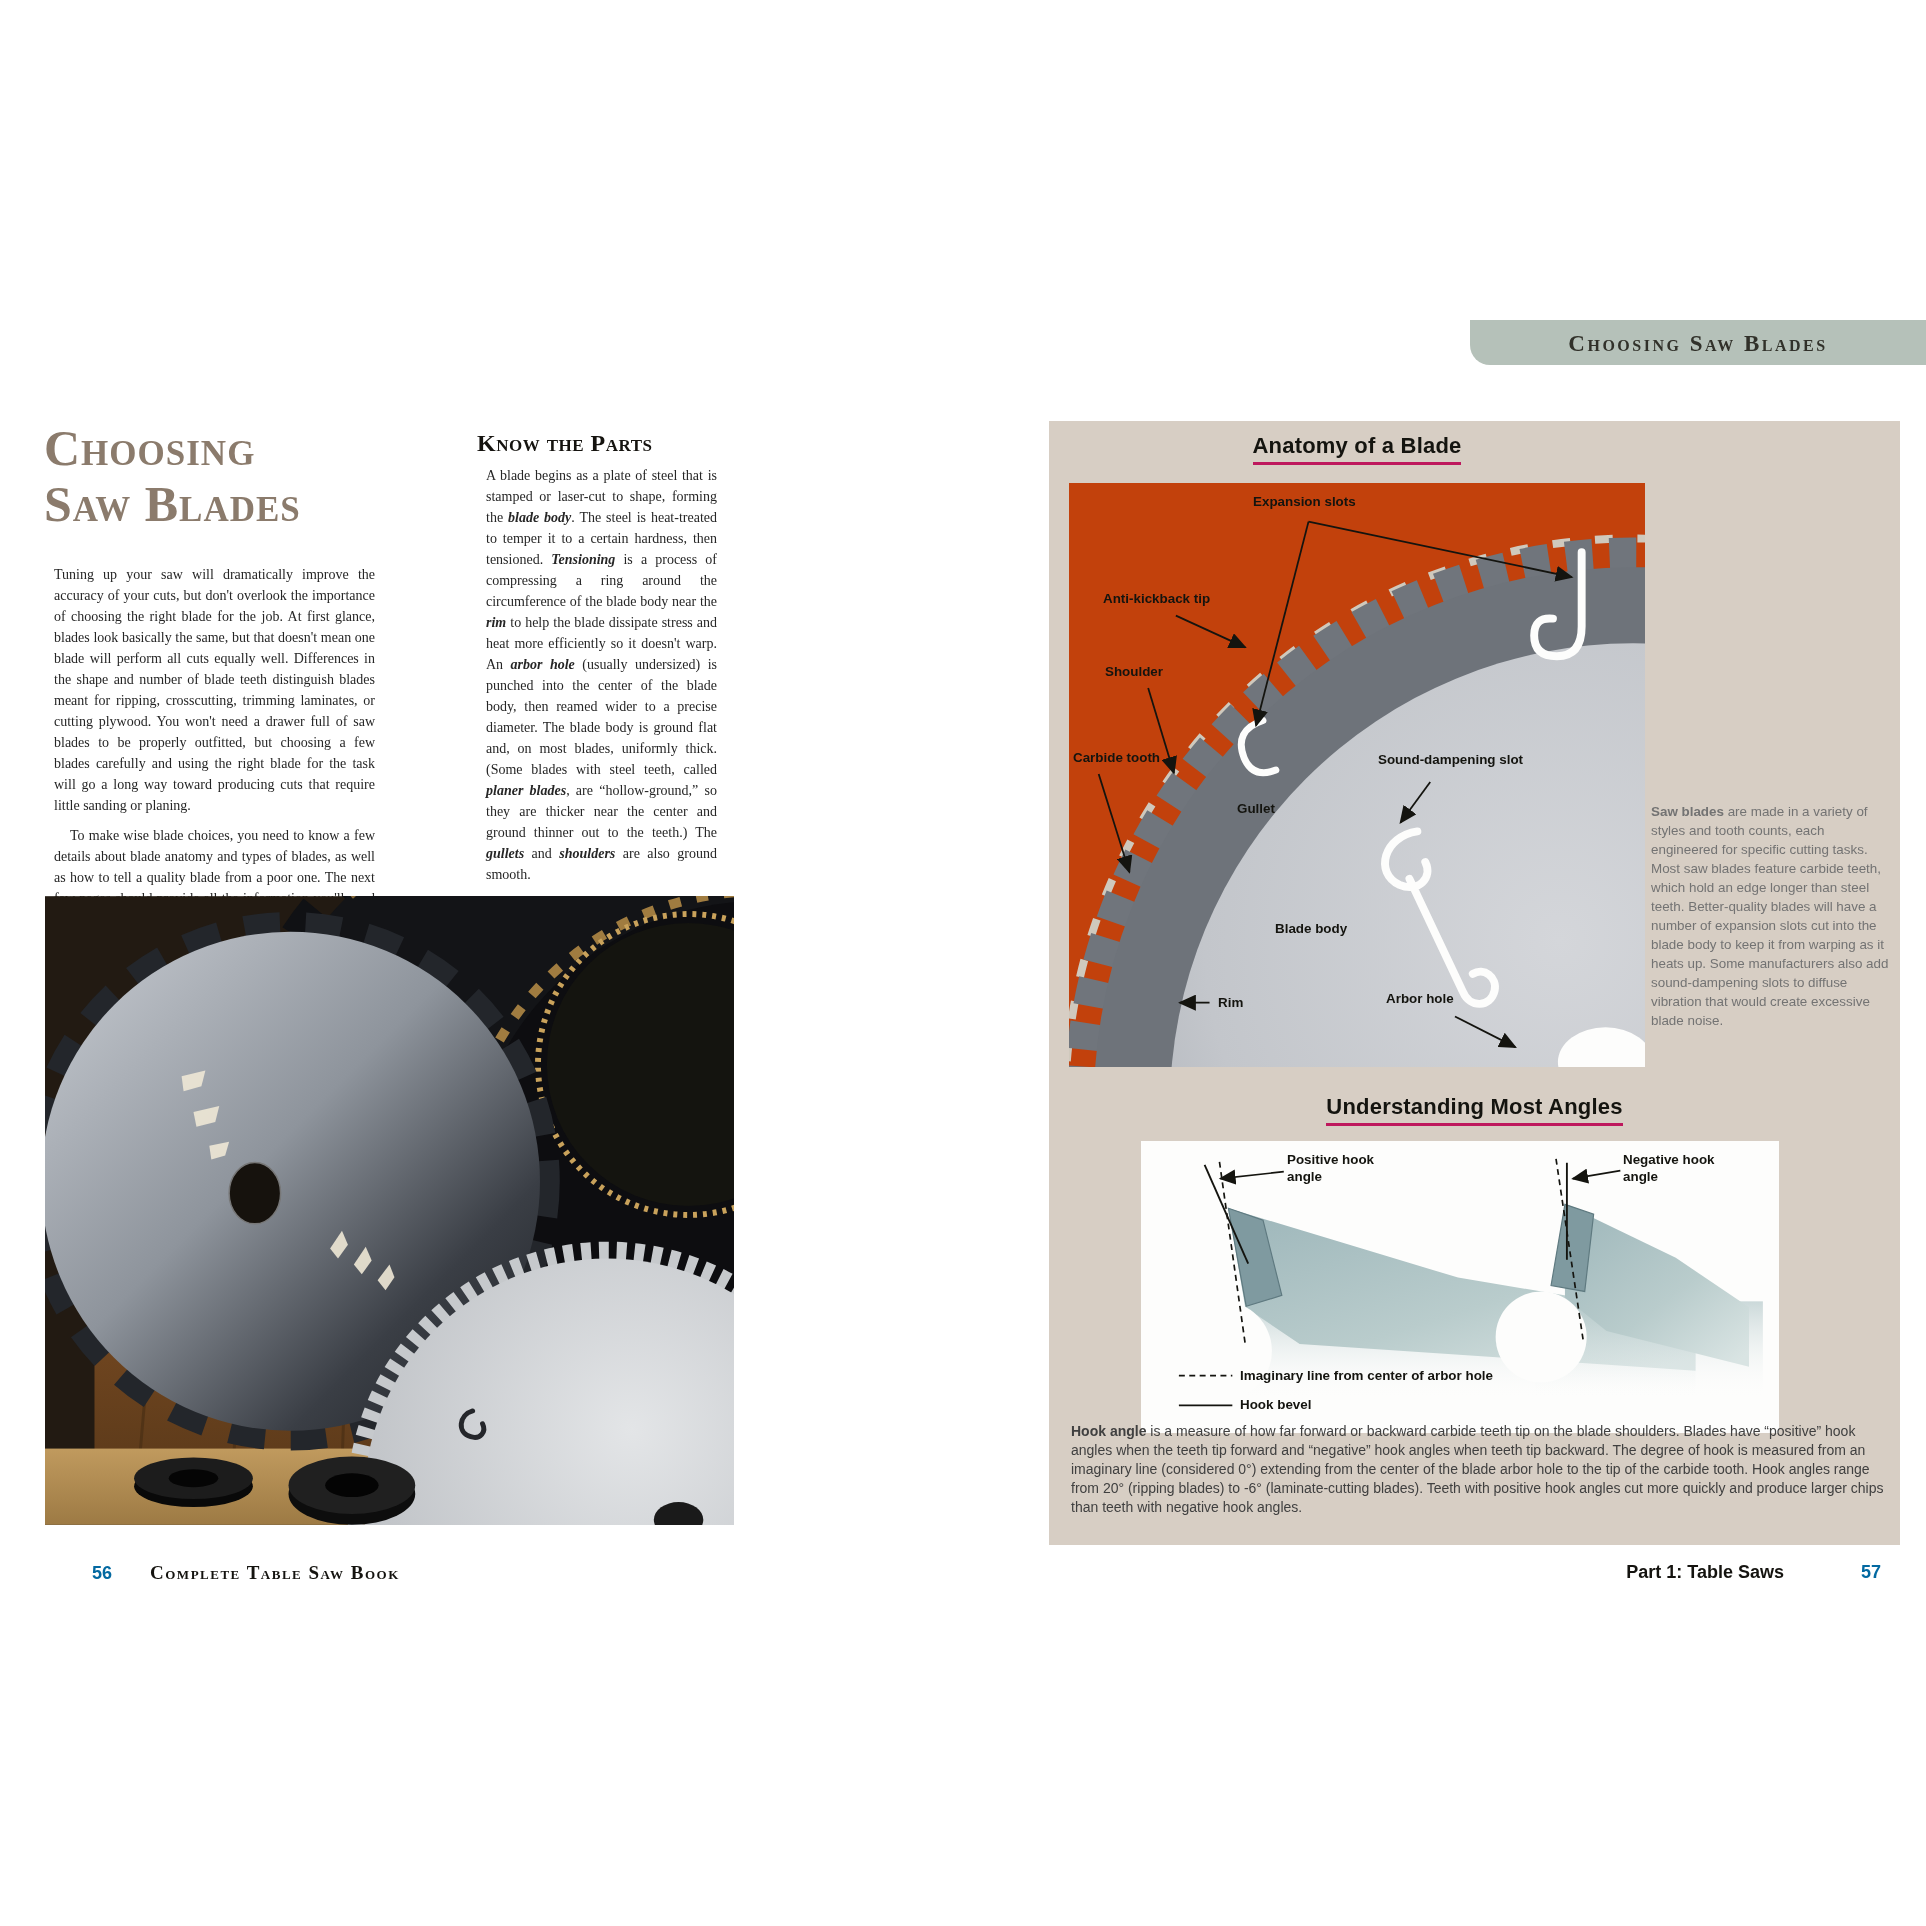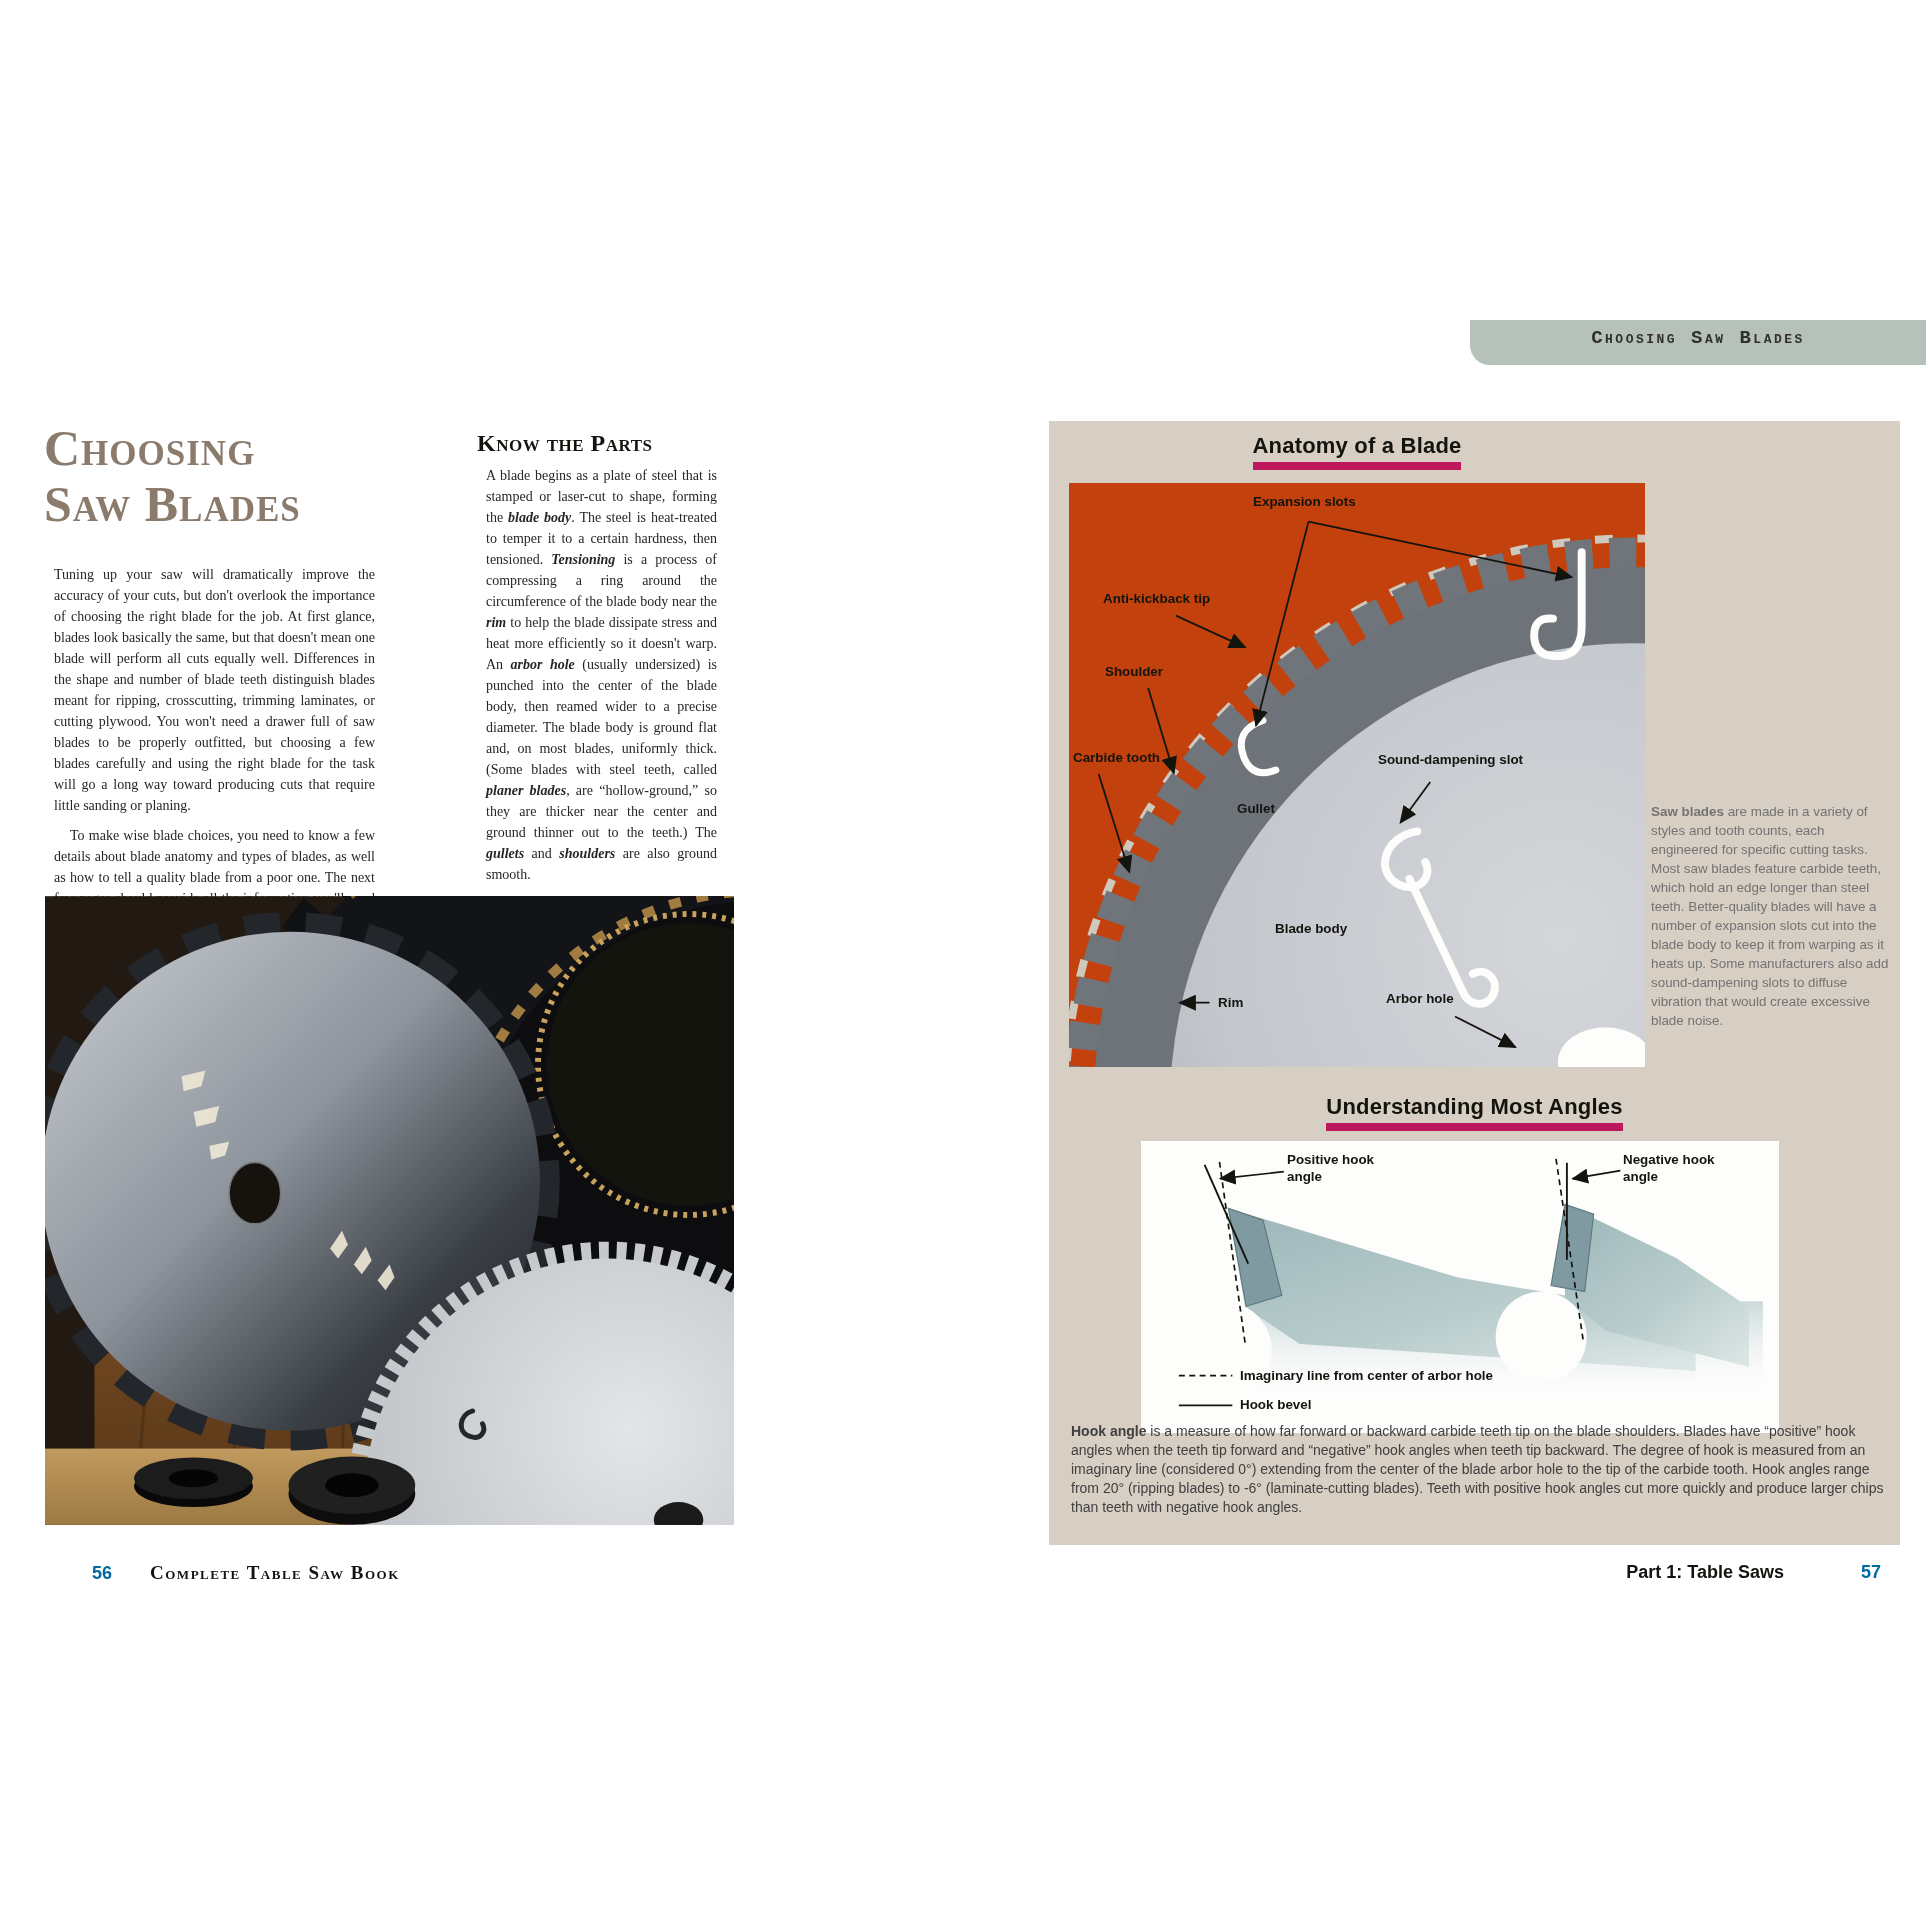--- a/index.html
+++ b/index.html
@@ -3,22 +3,22 @@
 <meta charset="utf-8">
 <style>
   html,body{margin:0;padding:0;background:#ffffff;}
   .canvas{position:relative;width:1927px;height:1927px;background:#ffffff;overflow:hidden;
           font-family:"Liberation Sans",sans-serif;color:#1c1c1c;}
   .abs{position:absolute;}
 
   
   .band{left:1470px;top:320px;width:456px;height:45px;background:#b5c1b9;
         border-radius:0 0 0 20px;display:flex;align-items:flex-end;justify-content:center;}
-  .band-label{font-family:Liberation Mono, monospace;font-variant:small-caps;font-weight:bold;
-        font-size:19px;letter-spacing:2.5px;color:#31312a;padding-bottom:16px;}
+  .band-label{font-family:Liberation Serif, serif;font-variant:small-caps;font-weight:bold;
+        font-size:23px;letter-spacing:2.5px;color:#31312a;padding-bottom:8px;}
 
   
   .title{left:44px;top:420px;width:356px;font-family:"Liberation Serif",serif;
         font-variant:small-caps;font-weight:bold;font-size:50px;line-height:56px;
         color:#8b7b6c;letter-spacing:1px;}
   .serif-col{font-family:"Liberation Serif",serif;font-size:14px;line-height:21px;
         color:#262626;text-align:justify;}
   .intro{left:45px;top:555px;width:339px;}
   .know{left:477px;top:430px;width:249px;}
   .know-head{font-family:"Liberation Serif",serif;font-variant:small-caps;font-weight:bold;
@@ -28,21 +28,21 @@
   .bi{font-weight:bold;font-style:italic;}
   .b{font-weight:bold;}
 
   .photo{left:45px;top:896px;width:689px;height:629px;}
 
   
   .panel{left:1049px;top:421px;width:851px;height:1124px;background:#d7cec4;}
   .anat-head-wrap{left:1069px;top:433px;width:576px;text-align:center;}
   .hook-head-wrap{left:1049px;top:1094px;width:851px;text-align:center;}
   .box-head{display:inline-block;font-weight:bold;font-size:22px;color:#14140f;
-        border-bottom:8px solid #be185d;padding-bottom:3px;letter-spacing:0.2px;}
+        border-bottom:3px solid #be185d;padding-bottom:3px;letter-spacing:0.2px;}
   .anat-box{left:1069px;top:483px;width:576px;height:584px;background:#c2410c;}
   .hook-box{left:1141px;top:1141px;width:638px;height:292px;background:#fdfdfc;}
   .diag-label{position:absolute;font-size:13.4px;font-weight:bold;color:#14140f;line-height:17px;white-space:nowrap;}
   .sidebar{left:1651px;top:802px;width:240px;font-size:13.4px;line-height:19px;color:#737373;}
   .hook-text{left:1071px;top:1422px;width:820px;font-size:14px;line-height:19px;color:#404040;}
 
   
   .footer-left{left:57px;top:1562px;display:flex;align-items:baseline;gap:38px;}
   .footer-right{left:1188px;top:1562px;width:693px;display:flex;justify-content:flex-end;
         align-items:baseline;gap:42px;}

